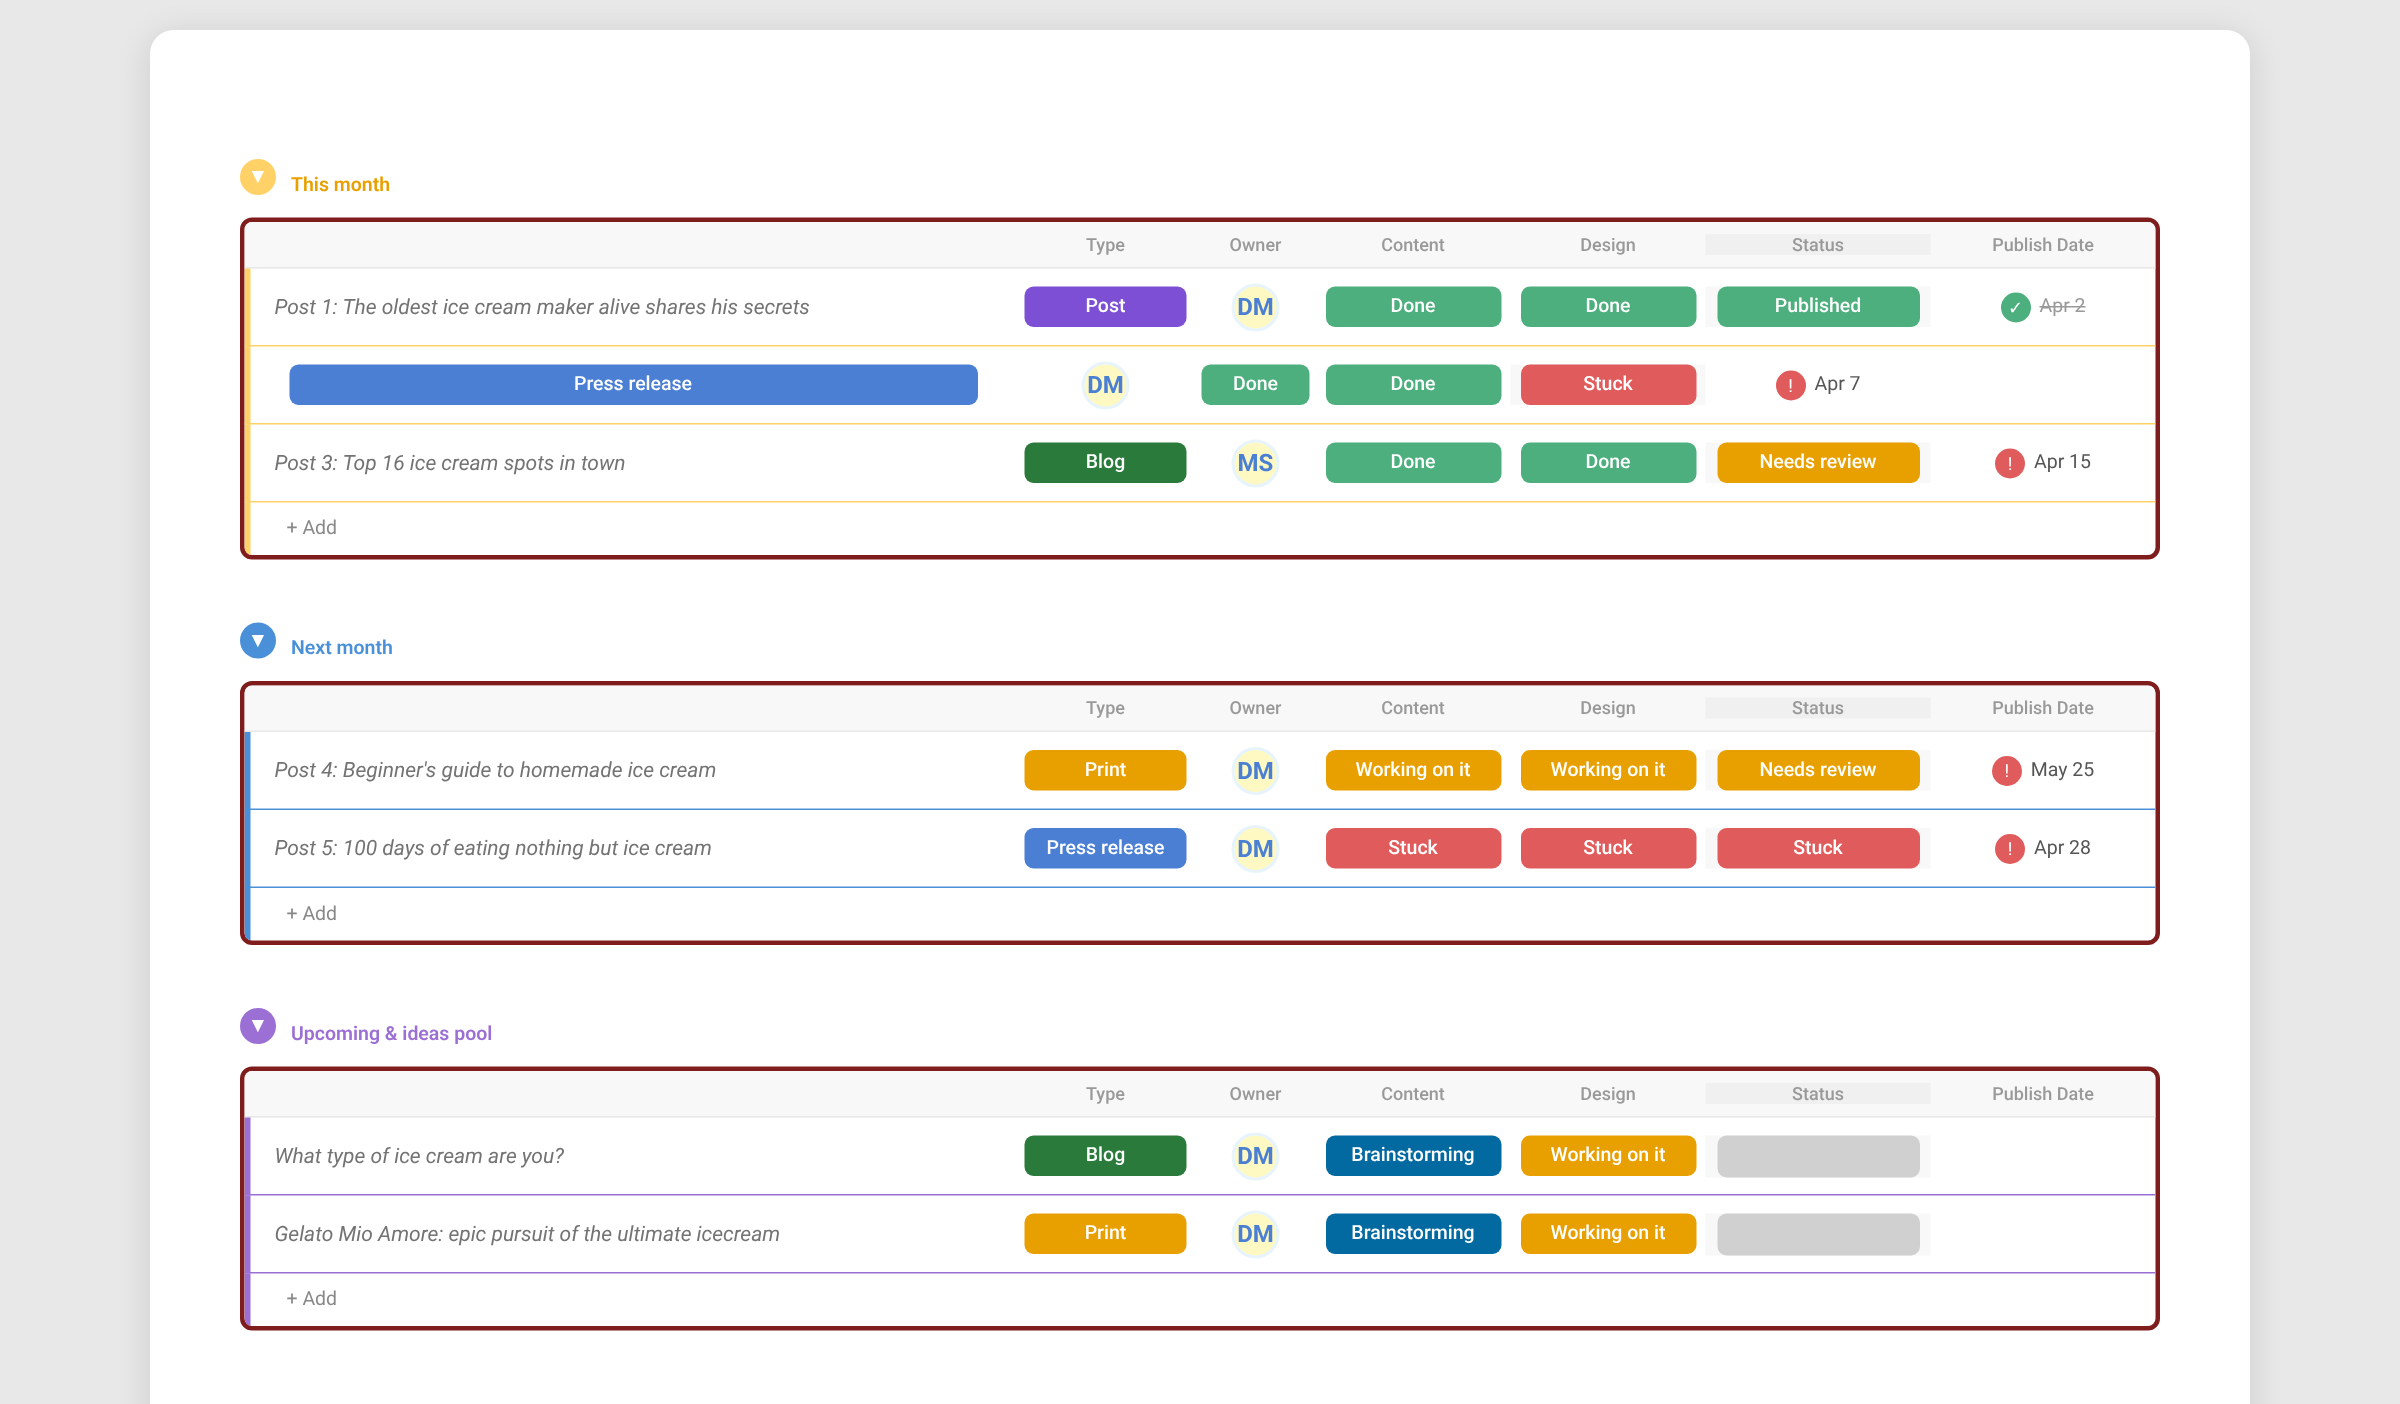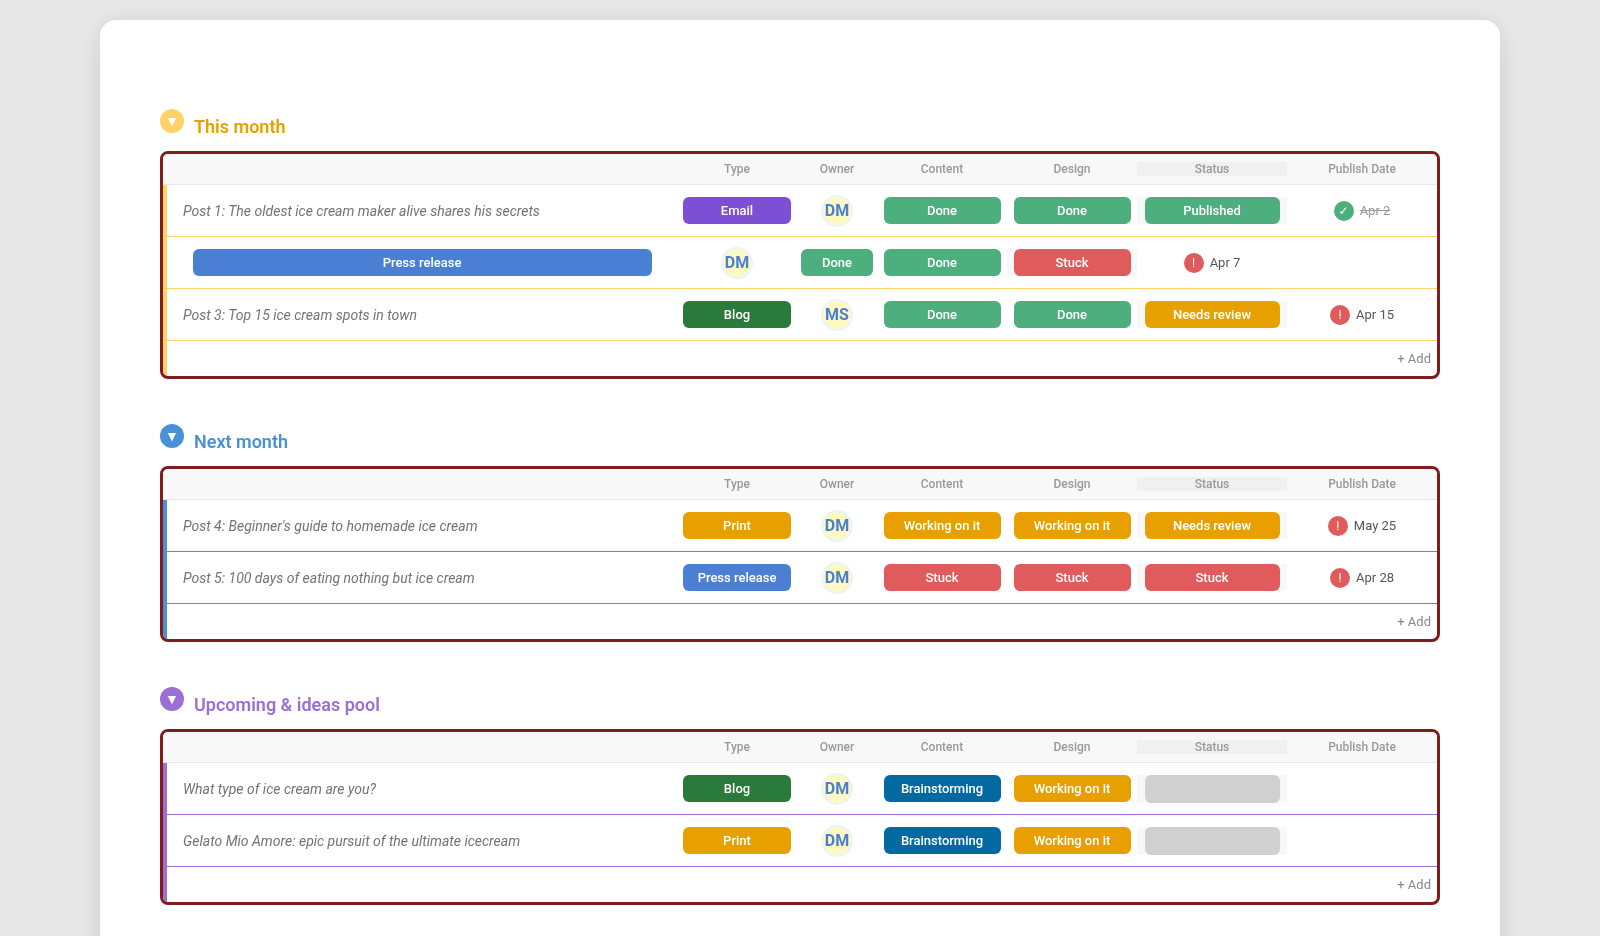--- a/index.html
+++ b/index.html
@@ -37,21 +37,21 @@
       width: 24px;
       height: 24px;
       border-radius: 50%;
       display: flex;
       align-items: center;
       justify-content: center;
       font-size: 14px;
       flex-shrink: 0;
     }
     .section-title {
-      font-size: 18px;
+      font-size: 13px;
       font-weight: 600;
       margin-top: 12px;
     }
     .section-title.yellow { color: #e8a000; }
     .section-title.blue { color: #4a90d9; }
     .section-title.purple { color: #9b6fd4; }
     .section-icon.yellow { background: #ffd166; color: #fff; }
     .section-icon.blue { background: #4a90d9; color: #fff; }
     .section-icon.purple { background: #9b6fd4; color: #fff; }
 
@@ -141,25 +141,24 @@
       border-radius: 50%;
       display: inline-flex;
       align-items: center;
       justify-content: center;
       font-size: 12px;
       flex-shrink: 0;
     }
     .status-icon.check { background: #4caf7d; color: #fff; }
     .status-icon.warn { background: #e05c5c; color: #fff; }
     .add-row {
-      padding: 10px 6px;
+      padding: 10px 24px;
       font-size: 13px;
       color: #888;
       cursor: pointer;
-      text-align: right;
     }
     .section-left-border {
       border-left: 4px solid;
     }
     .section-left-border.yellow { border-color: #ffd166; }
     .section-left-border.blue { border-color: #4a90d9; }
     .section-left-border.purple { border-color: #9b6fd4; }
 
     
     .grid-cols {
@@ -188,21 +187,21 @@
             <div class="col-header">Type</div>
             <div class="col-header">Owner</div>
             <div class="col-header">Content</div>
             <div class="col-header">Design</div>
             <div class="col-header" style="background:#f0f0f0;">Status</div>
             <div class="col-header">Publish Date</div>
           </div>
           <div class="grid-row grid-cols section-left-border yellow">
       <div class="row-title">Post 1: The oldest ice cream maker alive shares his secrets</div>
       <div class="col-center">
-              <span class="badge email">Email</span>
+              <span class="badge email">Post</span>
             </div>
       <div class="col-center">
               <div class="owner-avatar">DM</div>
             </div>
       <div class="col-center">
               <span class="badge done">Done</span>
             </div>
       <div class="col-center">
               <span class="badge done">Done</span>
             </div>
@@ -233,21 +232,21 @@
               <span class="badge stuck">Stuck</span>
             </div>
       <div>
               <div class="publish-date">
                 <span class="status-icon warn">!</span>
                 <span>Apr 7</span>
               </div>
             </div>
     </div>
           <div class="grid-row grid-cols section-left-border yellow">
-      <div class="row-title">Post 3: Top 15 ice cream spots in town</div>
+      <div class="row-title">Post 3: Top 16 ice cream spots in town</div>
       <div class="col-center">
               <span class="badge blog">Blog</span>
             </div>
       <div class="col-center">
               <div class="owner-avatar">MS</div>
             </div>
       <div class="col-center">
               <span class="badge done">Done</span>
             </div>
       <div class="col-center">

